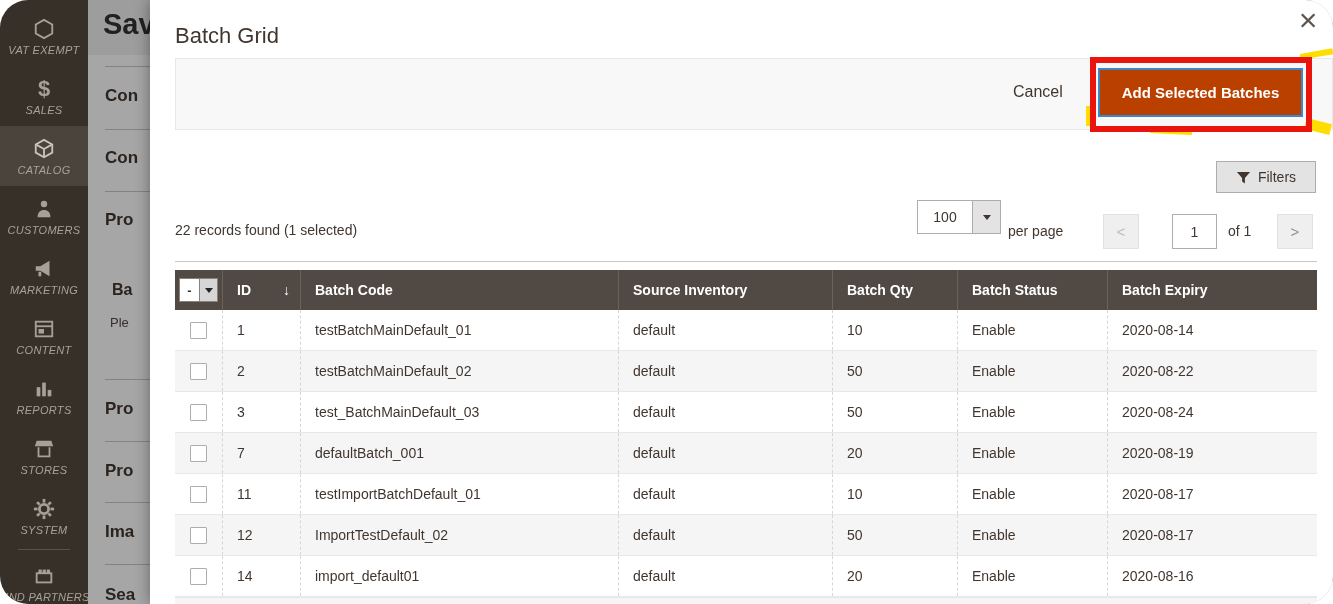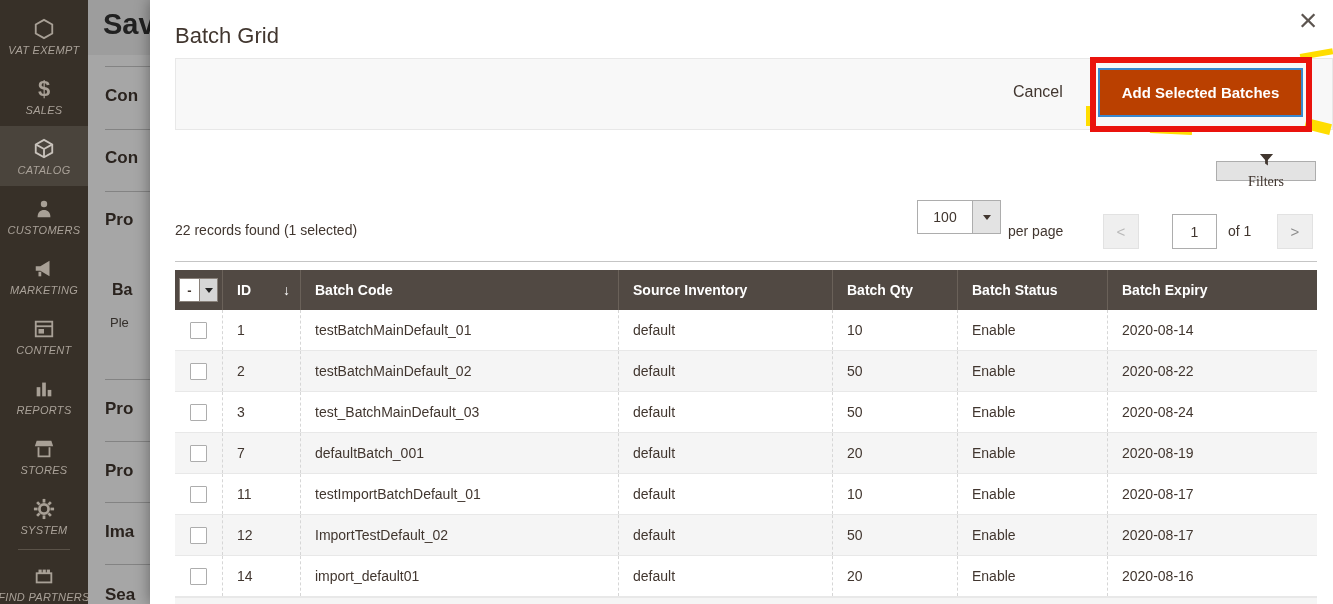--- a/index.html
+++ b/index.html
@@ -1,17 +1,17 @@
 <!DOCTYPE html>
 <html><head>
 <meta charset="utf-8">
 <style>
   html,body{margin:0;padding:0;background:#fff;}
   .stage{position:relative;width:1333px;height:604px;overflow:hidden;background:#fff;
-         font-family:"Liberation Sans",sans-serif;color:#41362f;}
+         font-family:"Liberation Sans",sans-serif;color:#41362f;border-radius:28px;}
 
   
   .bg-page{position:absolute;left:88px;top:0;width:70px;height:604px;background:#fff;}
   .bg-header{position:absolute;left:0;top:0;width:70px;height:55px;background:#f2f2f2;}
   .bg-title{position:absolute;left:15px;top:8px;font-size:29px;font-weight:700;color:#333;white-space:nowrap;}
   .frag{position:absolute;left:17px;font-size:17px;font-weight:700;color:#41362f;white-space:nowrap;}
   .frag.sub{left:24px;font-size:16px;}
   .frag.note{left:22px;font-size:13px;font-weight:400;color:#514943;}
   .bg-divider{position:absolute;left:17px;width:52px;border-top:1px solid #c9c9c9;}
 
@@ -38,23 +38,23 @@
                border:1px solid #e8e8e8;box-sizing:border-box;}
   .cancel-btn{position:absolute;left:863px;top:83px;font-size:16px;color:#41362f;background:none;border:none;cursor:pointer;padding:0;}
 
   .ann-yellow{position:absolute;background:#ffdd00;z-index:6;}
   .ann-red{position:absolute;left:940px;top:57px;width:222px;height:75px;border:6px solid #ea130d;
            box-sizing:border-box;z-index:7;}
   .primary-btn{position:absolute;left:948px;top:68px;width:205px;height:49px;background:#ba4000;
                border:2px solid #3a87cd;color:#fff;font-weight:700;font-size:15px;cursor:pointer;z-index:8;
                font-family:"Liberation Sans",sans-serif;}
 
-  .filters-btn{position:absolute;left:1066px;top:161px;width:100px;height:20px;background:#e3e3e3;
+  .filters-btn{position:absolute;left:1066px;top:161px;width:100px;height:32px;background:#e3e3e3;
                border:1px solid #adadad;box-sizing:border-box;display:flex;align-items:center;justify-content:center;
-               gap:7px;font-size:14px;color:#41362f;cursor:pointer;font-family:Liberation Serif, serif;flex-direction:column;}
+               gap:7px;font-size:14px;color:#41362f;cursor:pointer;font-family:Liberation Sans, sans-serif;}
 
   .records{position:absolute;left:25px;top:222px;font-size:14px;color:#41362f;}
 
   .per-page{position:absolute;left:767px;top:200px;width:84px;height:34px;border:1px solid #adadad;
             background:#fff;display:flex;box-sizing:border-box;cursor:pointer;}
   .pp-value{flex:1;display:flex;align-items:center;justify-content:center;font-size:14px;}
   .pp-caret{width:27px;background:#e3e3e3;border-left:1px solid #adadad;display:flex;align-items:center;justify-content:center;}
   .caret-down{width:0;height:0;border-left:4px solid transparent;border-right:4px solid transparent;border-top:5px solid #41362f;}
   .pp-label{position:absolute;left:858px;top:223px;font-size:14px;}
   .pg-btn{position:absolute;top:214px;width:36px;height:35px;border:1px solid #e2e2e2;background:#efefef;

